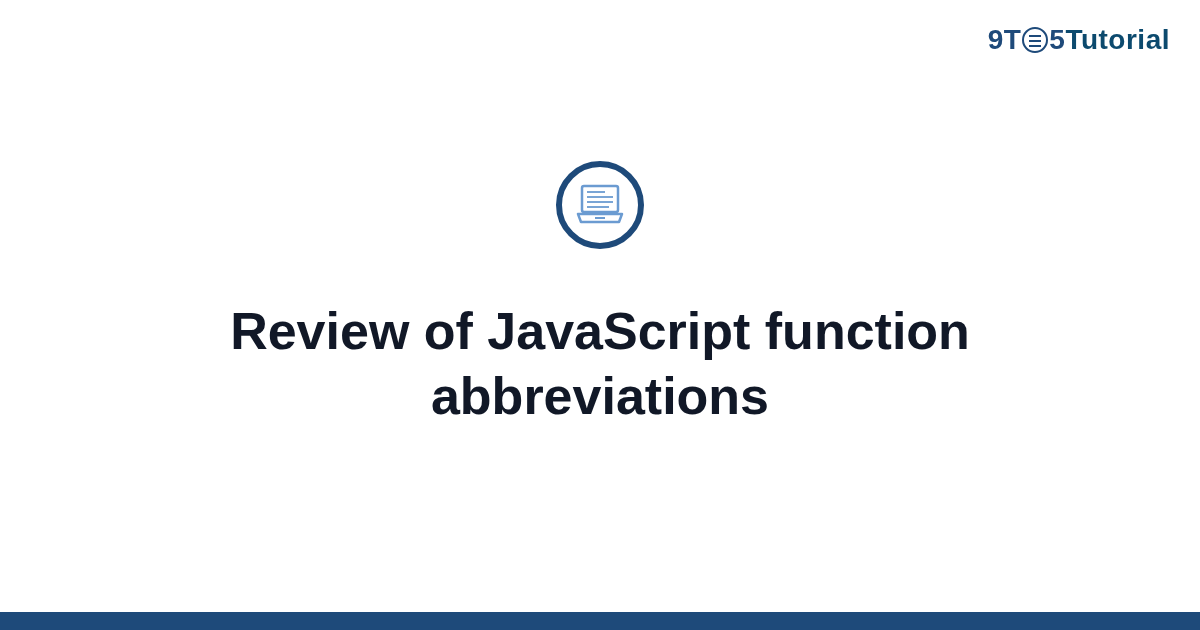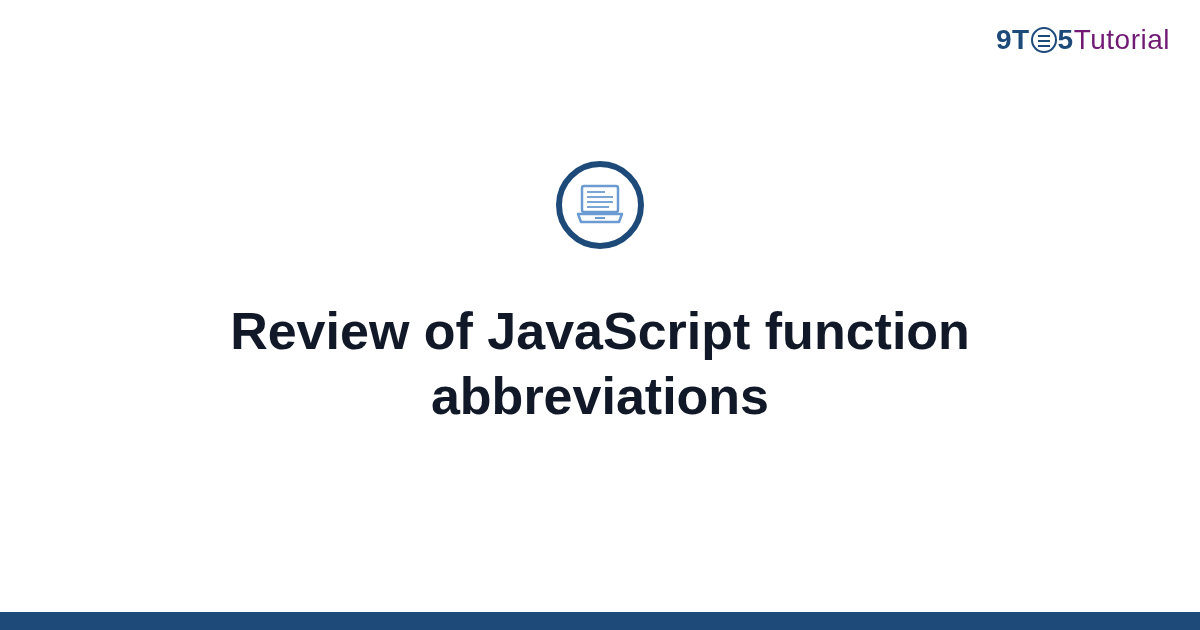--- a/index.html
+++ b/index.html
@@ -59,22 +59,22 @@
       background: #1e4a7a;
       position: absolute;
       top: 11px;
       box-shadow: 0 5px 0 #1e4a7a;
     }
     .brand .five {
       color: #1e4a7a;
       font-weight: 600;
     }
     .brand .tutorial {
-      color: #701a75;
-      font-weight: 400;
+      color: #0c4a6e;
+      font-weight: 700;
     }
     .content {
       width: 100%;
       height: 100%;
       display: flex;
       flex-direction: column;
       align-items: center;
       justify-content: center;
       padding-bottom: 40px;
     }

